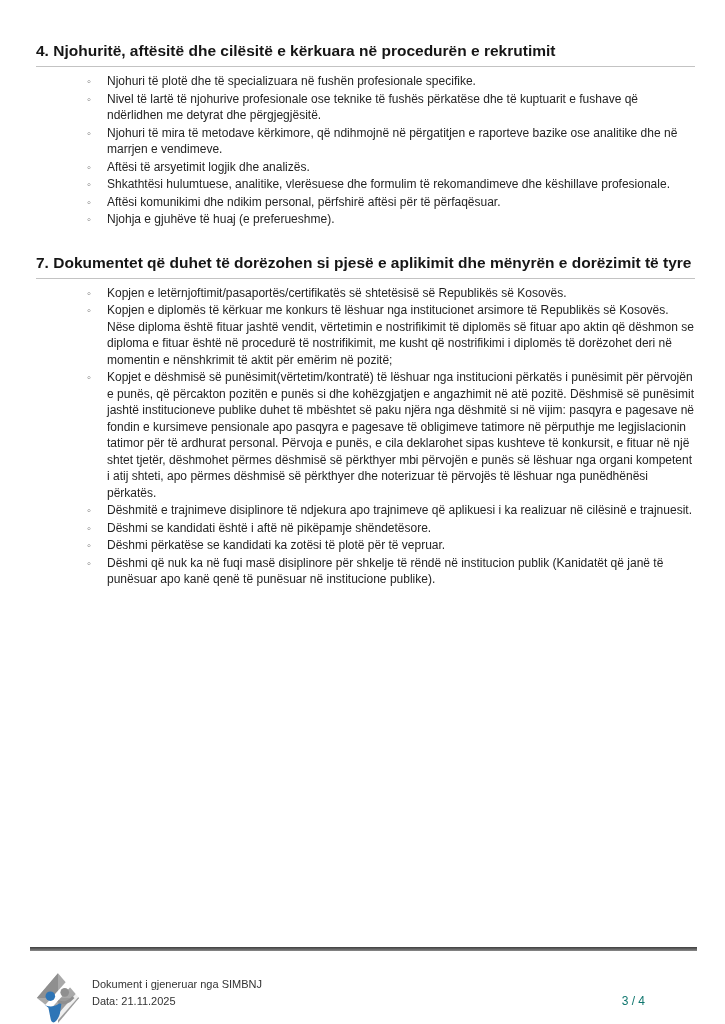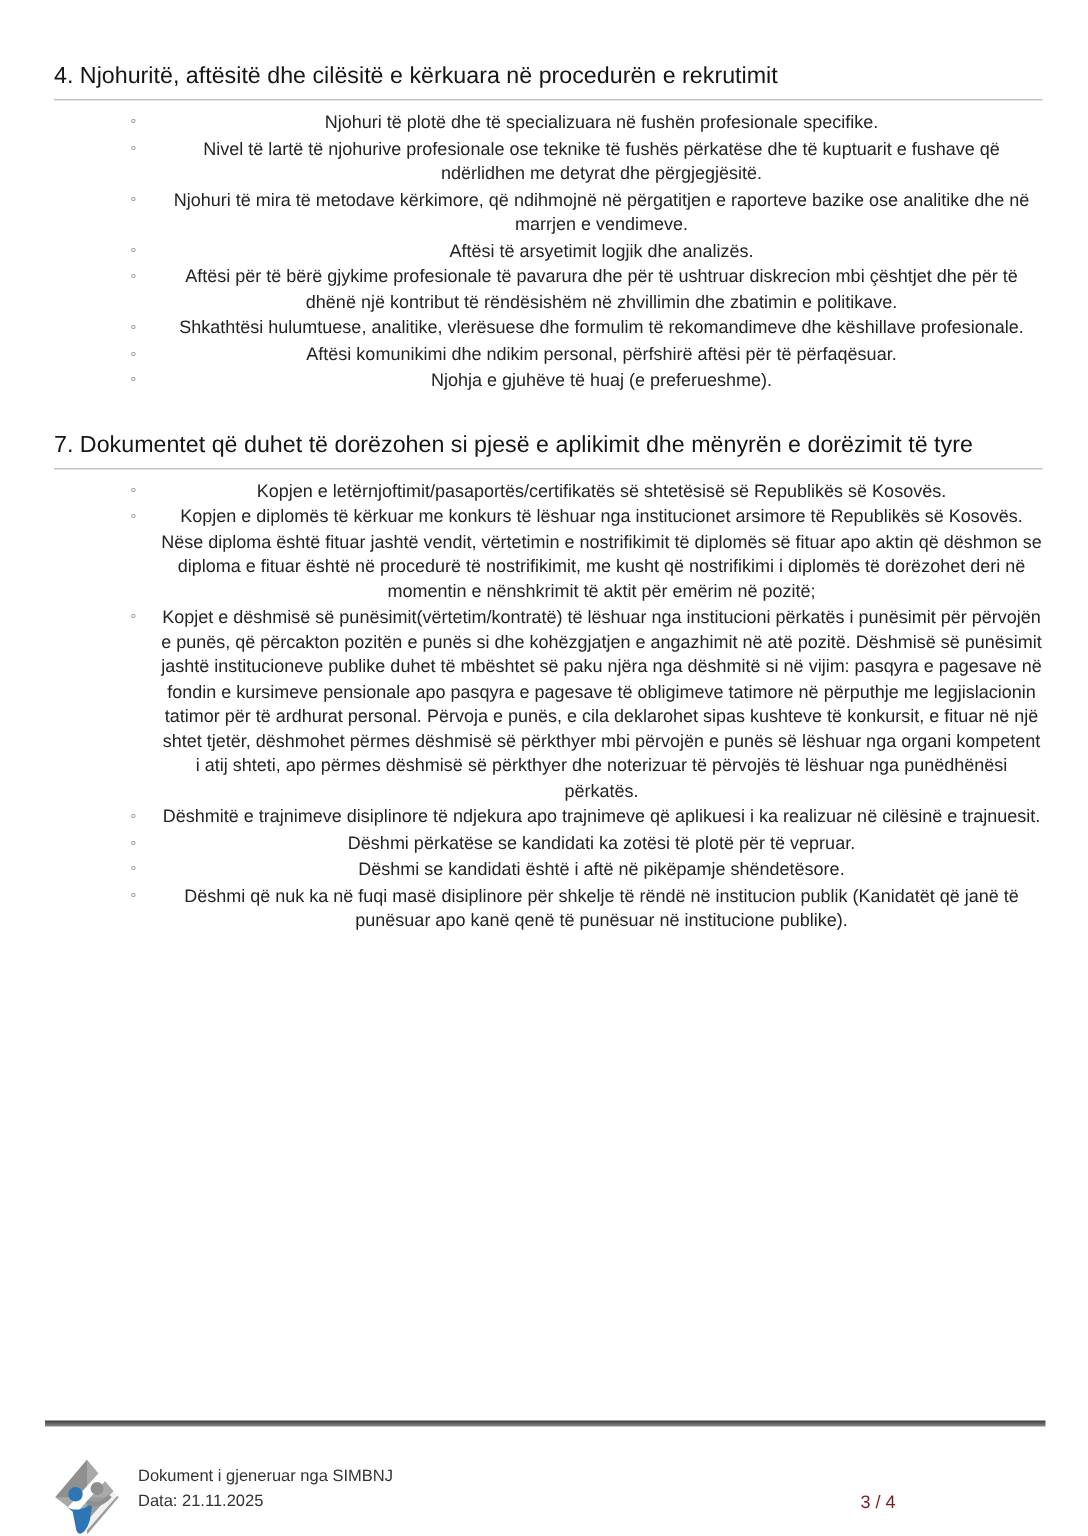--- a/index.html
+++ b/index.html
@@ -14,34 +14,33 @@
   .page {
     position:absolute; inset:0;
     background:#ffffff;
   }
   .content {
     position:absolute;
     top:40px; left:36px; right:30px;
   }
   .section-heading {
     font-size:15.5px;
-    font-weight:normal;
+    font-weight:bold;
     color:#161616;
     line-height:22px;
     padding-bottom:4px;
     border-bottom:1px solid #c3c3c3;
     margin-bottom:6px;
   }
   .doc-list {
     list-style:none;
     padding-left:50px;
     font-size:12px;
     line-height:16.5px;
     color:#242424;
-    text-align:center;
   }
   .doc-list li {
     position:relative;
     padding-left:21px;
     margin-bottom:1px;
   }
   .doc-list li::before {
     content:"\25E6";            
     position:absolute;
     left:1px; top:0;
@@ -78,61 +77,60 @@
   .footer-texts {
     margin-left:10px;
     padding-top:4px;
     font-size:11px;
     line-height:17px;
     color:#333333;
   }
   .footer-spacer { flex:1; }
   .page-indicator {
     font-size:12px;
-    color:#7f1d1d;
+    color:#0f766e;
     padding-top:22px;
-    margin-right:100px;
+    margin-right:52px;
   }
 </style>
 </head>
 <body>
 
 <div class="page">
   <div class="content">
 
     <div>
       <div class="section-heading">4. Njohuritë, aftësitë dhe cilësitë e kërkuara në procedurën e rekrutimit</div>
       <ul class="doc-list">
         <li>Njohuri të plotë dhe të specializuara në fushën profesionale specifike.</li>
         <li>Nivel të lartë të njohurive profesionale ose teknike të fushës përkatëse dhe të kuptuarit e fushave që ndërlidhen me detyrat dhe përgjegjësitë.</li>
         <li>Njohuri të mira të metodave kërkimore, që ndihmojnë në përgatitjen e raporteve bazike ose analitike dhe në marrjen e vendimeve.</li>
         <li>Aftësi të arsyetimit logjik dhe analizës.</li>
-        <li>Aftësi për të bërë gjykime profesionale të pavarura dhe për të ushtruar diskrecion mbi çështjet dhe për të dhënë një kontribut të rëndësishëm në zhvillimin dhe zbatimin e politikave.</li>
         <li>Shkathtësi hulumtuese, analitike, vlerësuese dhe formulim të rekomandimeve dhe këshillave profesionale.</li>
         <li>Aftësi komunikimi dhe ndikim personal, përfshirë aftësi për të përfaqësuar.</li>
         <li>Njohja e gjuhëve të huaj (e preferueshme).</li>
       </ul>
     </div>
 
     <div class="section-gap"></div>
 
     <div>
       <div class="section-heading">7. Dokumentet që duhet të dorëzohen si pjesë e aplikimit dhe mënyrën e dorëzimit të tyre</div>
       <ul class="doc-list">
         <li>Kopjen e letërnjoftimit/pasaportës/certifikatës së shtetësisë së Republikës së Kosovës.</li>
         <li>Kopjen e diplomës të kërkuar me konkurs të lëshuar nga institucionet arsimore të Republikës së Kosovës. Nëse diploma është fituar jashtë vendit, vërtetimin e nostrifikimit të diplomës së fituar apo aktin që dëshmon se diploma e fituar është në procedurë të nostrifikimit, me kusht që nostrifikimi i diplomës të dorëzohet deri në momentin e nënshkrimit të aktit për emërim në pozitë;</li>
         <li>Kopjet e dëshmisë së punësimit(vërtetim/kontratë) të lëshuar nga institucioni përkatës i punësimit për përvojën e punës, që përcakton pozitën e punës si dhe kohëzgjatjen e angazhimit në atë pozitë. Dëshmisë së punësimit jashtë institucioneve publike duhet të mbështet së paku njëra nga dëshmitë si në vijim: pasqyra e pagesave në fondin e kursimeve pensionale apo pasqyra e pagesave të obligimeve tatimore në përputhje me legjislacionin tatimor për të ardhurat personal. Përvoja e punës, e cila deklarohet sipas kushteve të konkursit, e fituar në një shtet tjetër, dëshmohet përmes dëshmisë së përkthyer mbi përvojën e punës së lëshuar nga organi kompetent i atij shteti, apo përmes dëshmisë së përkthyer dhe noterizuar të përvojës të lëshuar nga punëdhënësi përkatës.</li>
         <li>Dëshmitë e trajnimeve disiplinore të ndjekura apo trajnimeve që aplikuesi i ka realizuar në cilësinë e trajnuesit.</li>
       </ul>
     </div>
 
     <div>
       <ul class="doc-list">
+        <li>Dëshmi se kandidati është i aftë në pikëpamje shëndetësore.</li>
         <li>Dëshmi përkatëse se kandidati ka zotësi të plotë për të vepruar.</li>
-        <li>Dëshmi se kandidati është i aftë në pikëpamje shëndetësore.</li>
         <li>Dëshmi që nuk ka në fuqi masë disiplinore për shkelje të rëndë në institucion publik (Kanidatët që janë të punësuar apo kanë qenë të punësuar në institucione publike).</li>
       </ul>
     </div>
 
   </div>
 
   <div class="footer">
     <div class="footer-rule"></div>
     <div class="footer-body">
       <svg class="footer-logo" viewBox="0 0 50 60" aria-hidden="true">

